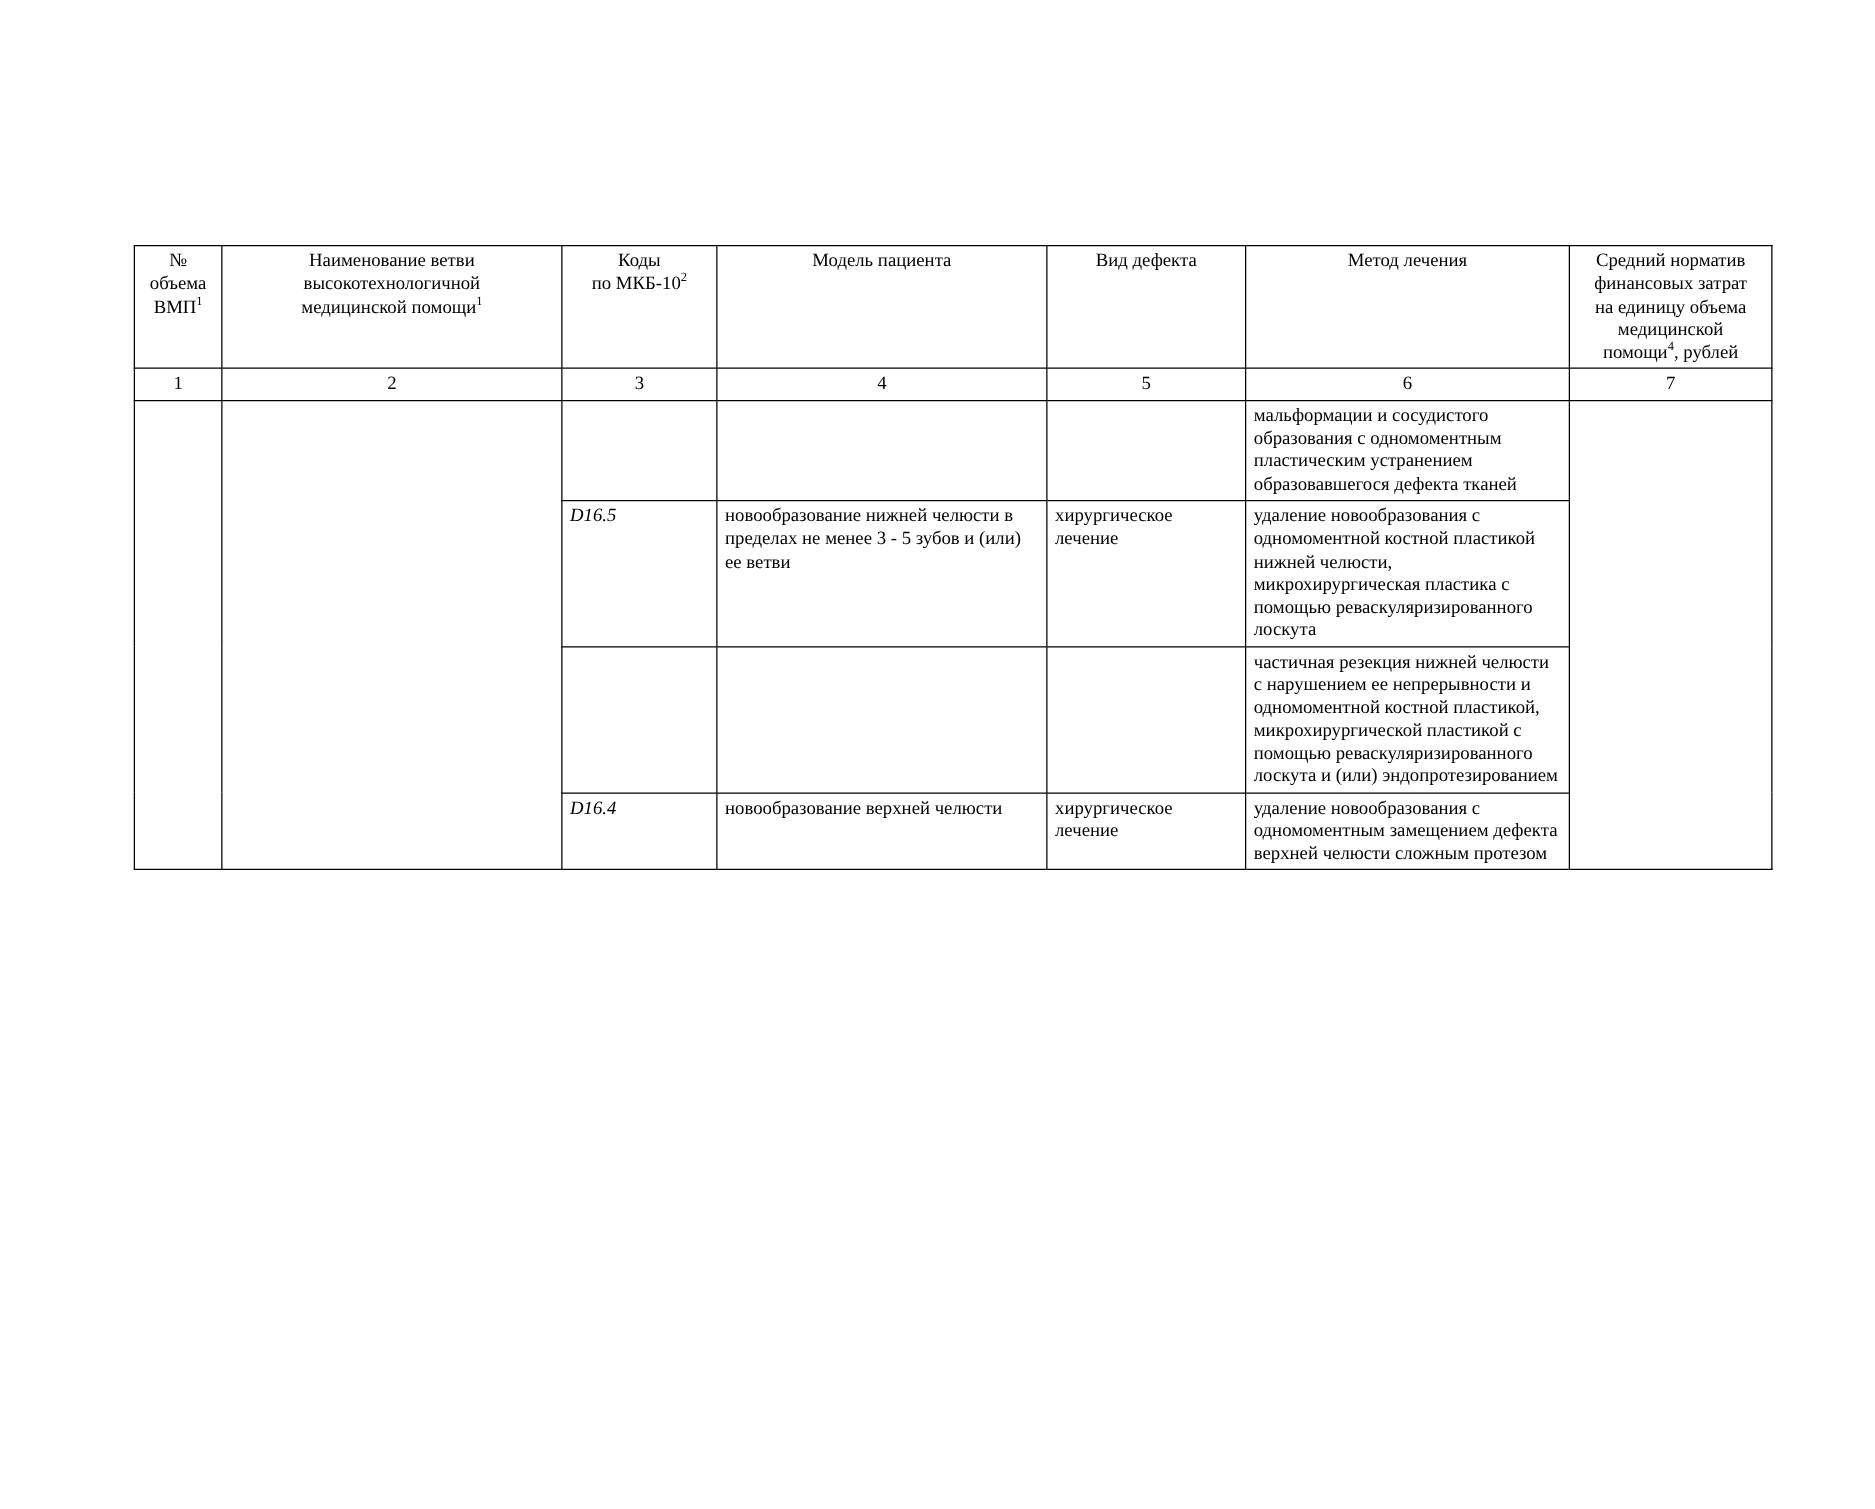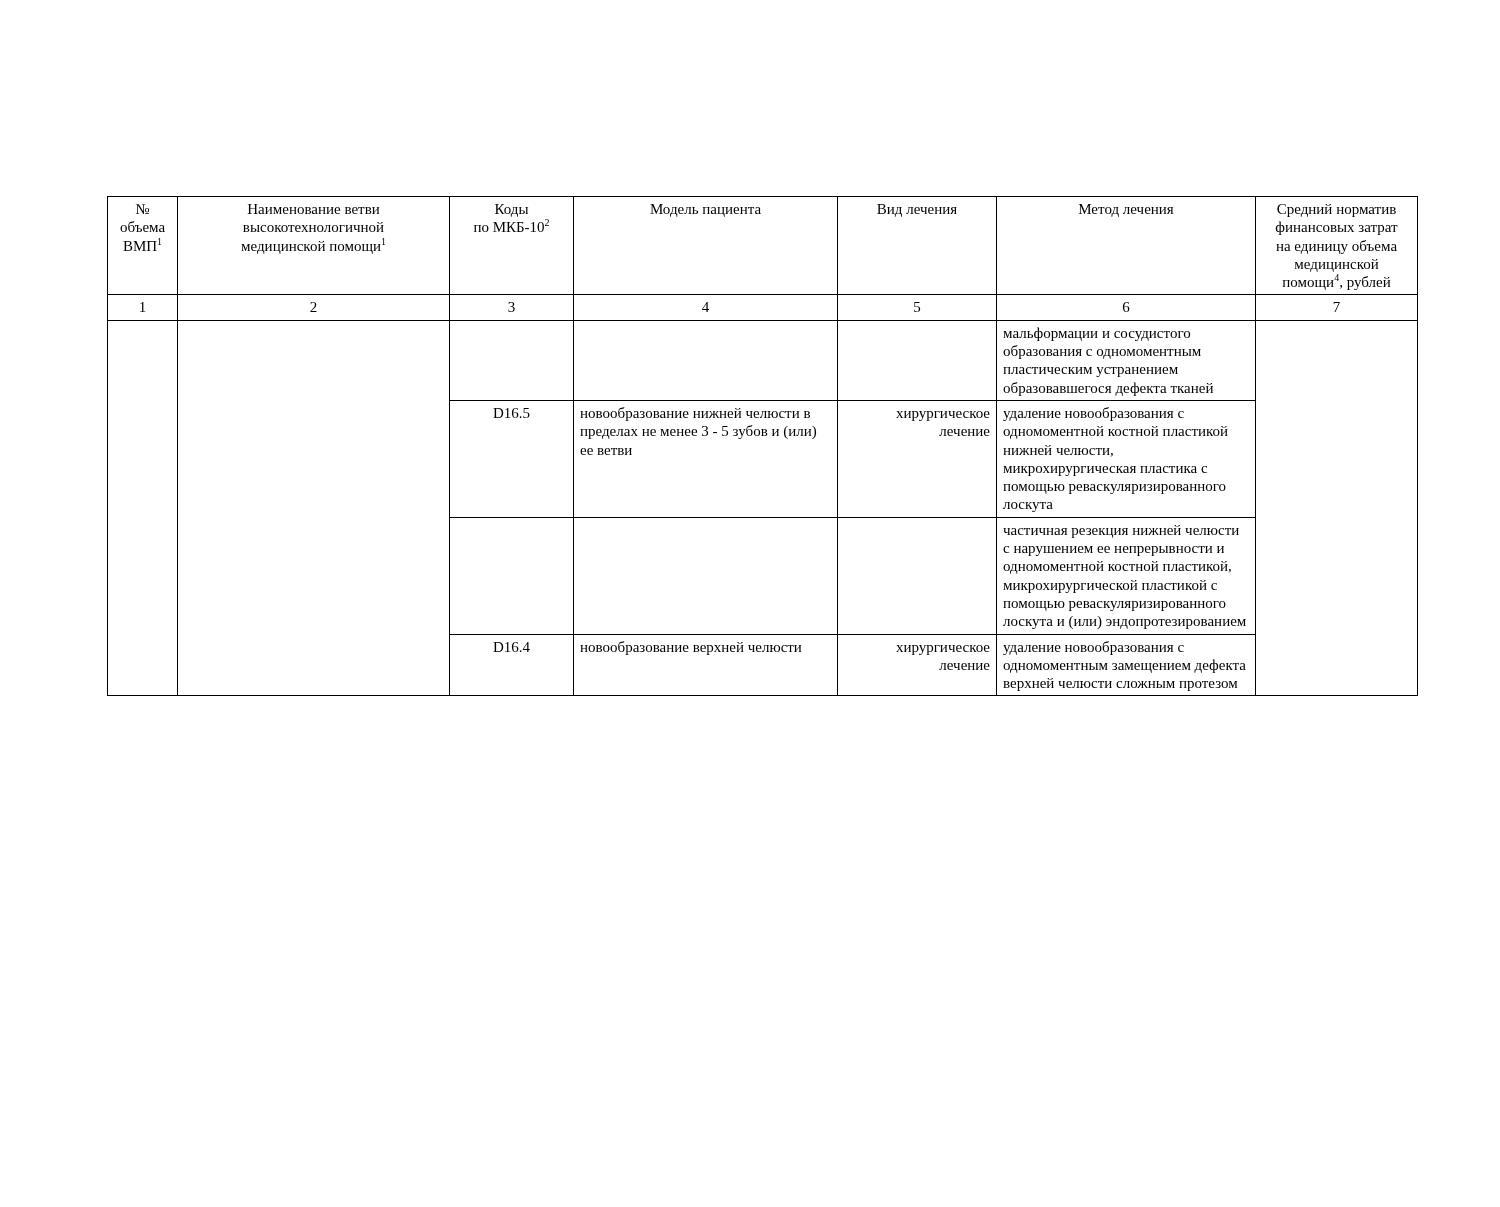--- a/index.html
+++ b/index.html
@@ -54,22 +54,22 @@
     height: 18px;
   }
   .c1 { width: 70px; }
   .c2 { width: 272px; }
   .c3 { width: 124px; }
   .c4 { width: 264px; }
   .c5 { width: 159px; }
   .c6 { width: 259px; }
   .c7 { width: 162px; }
 
-  td.center { text-align: right; }
-  td.code { text-align: center; }
+  td.center { text-align: left; }
+  td.code { text-align: left; font-style: italic; }
   sup {
     font-size: 10px;
     vertical-align: super;
     line-height: 0;
   }
 </style>
 </head>
 <body>
 
 <div class="page">
@@ -97,21 +97,21 @@
           <span>медицинской помощи</span><sup>1</sup>
         </td>
         <td>
           <span>Коды</span><br>
           <span>по МКБ-10</span><sup>2</sup>
         </td>
         <td>
           <span>Модель пациента</span>
         </td>
         <td>
-          <span>Вид лечения</span>
+          <span>Вид дефекта</span>
         </td>
         <td>
           <span>Метод лечения</span>
         </td>
         <td>
           <span>Средний норматив</span><br>
           <span>финансовых затрат</span><br>
           <span>на единицу объема</span><br>
           <span>медицинской</span><br>
           <span>помощи</span><sup>4</sup><span>, рублей</span>

